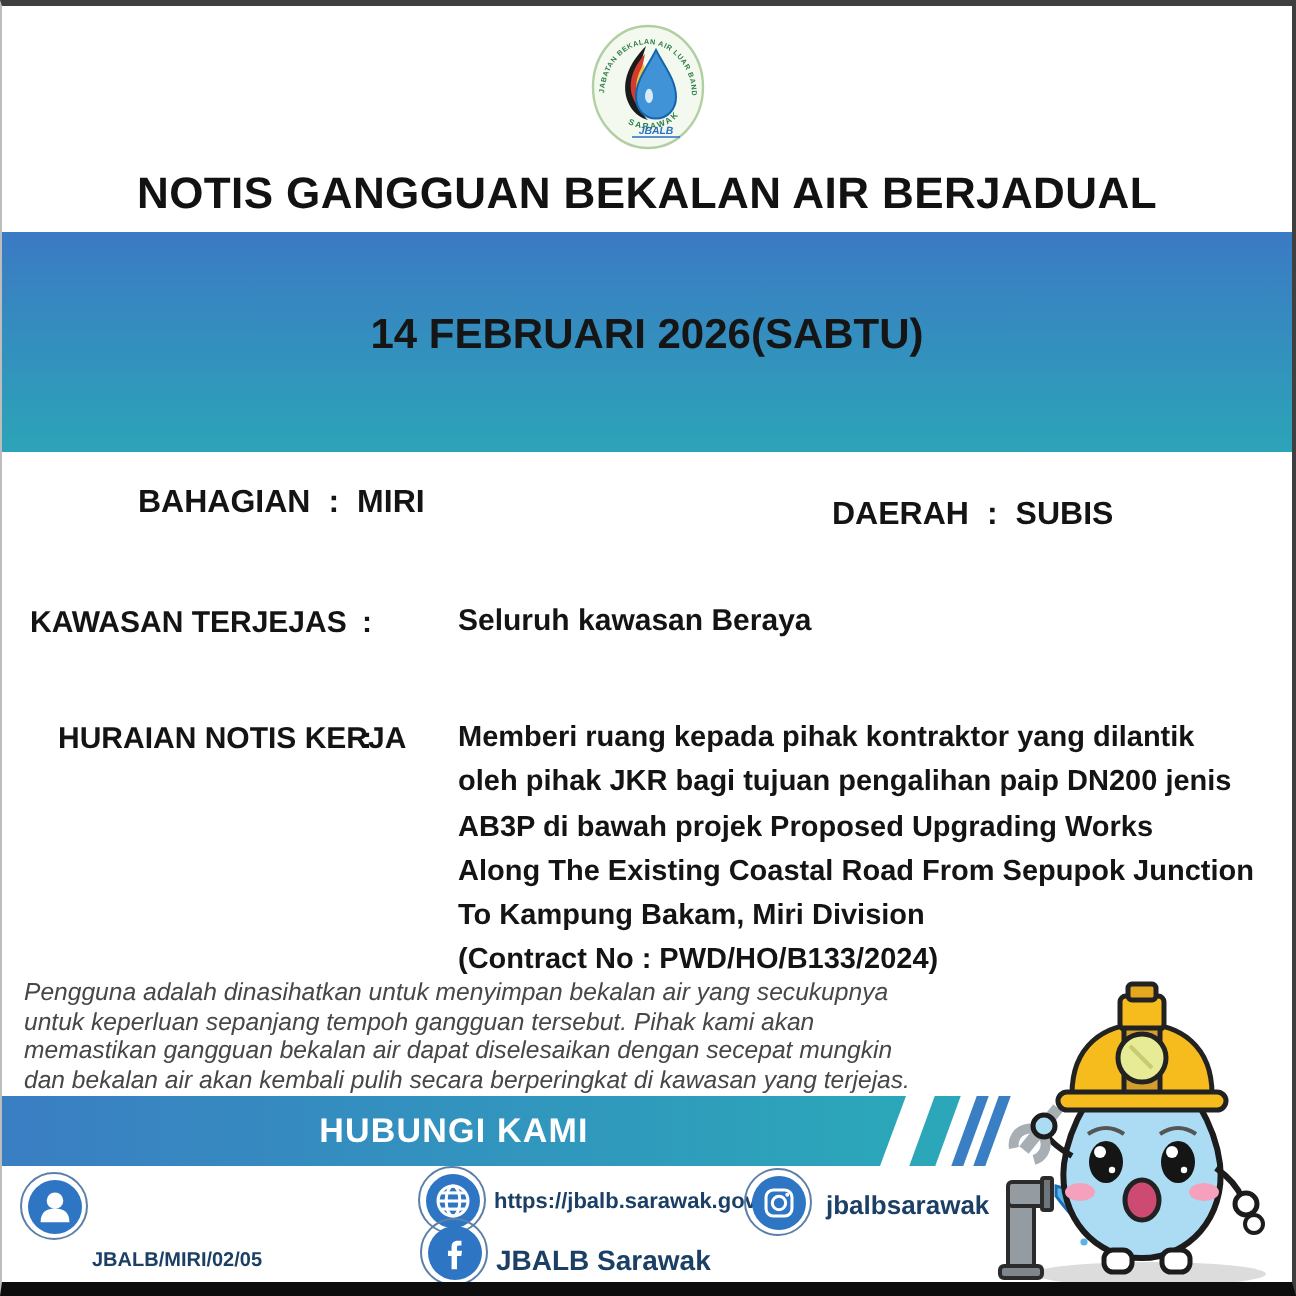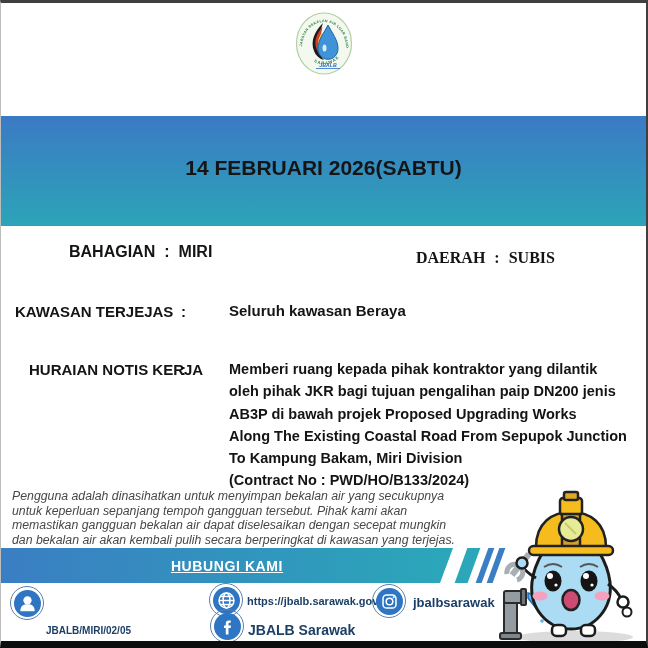--- a/index.html
+++ b/index.html
@@ -12,34 +12,34 @@
   .abs{position:absolute;}
   .logo-box{left:294px;top:9px;width:58px;height:63px;}
   .title{left:0;top:81px;width:645px;text-align:center;font-size:22px;font-weight:bold;color:#121212;letter-spacing:.2px;}
   .date-banner{left:0;top:113px;width:645px;height:110px;
     background:linear-gradient(180deg,#3b7ac4 0%,#2ca4b8 100%);
     display:flex;flex-direction:column;justify-content:center;align-items:center;gap:5px;padding-bottom:6px;box-sizing:border-box;}
   .date-line{font-size:21px;font-weight:bold;color:#151515;}
   .loc{font-size:16px;font-weight:bold;color:#141414;}
   .loc .sep{margin:0 9px;}
   .bahagian{left:68px;top:240px;}
-  .daerah{left:415px;top:246px;font-family:Liberation Serif, serif;}
+  .daerah{left:415px;top:246px;}
   .lbl{font-size:15px;font-weight:bold;color:#141414;}
   .kaw-label{left:14px;top:300px;}
   .kaw-colon{left:180px;top:300px;}
   .kaw-value{left:228px;top:299px;font-size:15px;font-weight:bold;color:#141414;}
   .hur-label{left:28px;top:358px;}
   .hur-colon{left:180px;top:358px;}
   .hur-value{left:228px;top:355px;width:414px;font-size:14.5px;font-weight:bold;color:#141414;line-height:22.3px;white-space:pre-line;}
   .disclaimer{left:11px;top:486px;width:456px;font-size:12.3px;font-style:italic;color:#474747;line-height:14.6px;}
   .hk-banner{left:0;top:545px;width:452px;height:35px;
     background:linear-gradient(90deg,#3a7ec3 0%,#2ba7b9 100%);
     clip-path:polygon(0 0,100% 0,calc(100% - 13px) 100%,0 100%);
     display:flex;align-items:center;justify-content:center;}
-  .hk-text{color:#ffffff;font-size:14px;font-weight:bold;letter-spacing:.6px;text-decoration:underline;}
+  .hk-text{color:#ffffff;font-size:17px;font-weight:bold;letter-spacing:.6px;}
   .stripe{top:545px;height:35px;transform:skewX(-20deg);}
   .s1{left:460px;width:13px;background:#2ba7b9;}
   .s2{left:481px;width:6px;background:#3a7ec3;}
   .s3{left:492px;width:6px;background:#3a7ec3;}
   .ring{box-sizing:border-box;width:34px;height:34px;border:1.5px solid #5d80a8;border-radius:50%;
     display:flex;align-items:center;justify-content:center;}
   .ic{width:27px;height:27px;border-radius:50%;background:#2e75c3;display:flex;align-items:center;justify-content:center;}
   .ic svg{width:27px;height:27px;display:block;}
   .ft{font-weight:bold;color:#1c3f66;}
   .cc-ring{left:9px;top:583px;}
@@ -74,20 +74,21 @@
       <path d="M28,11 C20,19 15,29 19,39 C21,44 25,47 29,48 C23,42 21,33 24,24 C25.5,19 27,14 28,11 Z" fill="#1b1b1b"></path>
       <path d="M27.5,15 C22,21 18.5,29 21.5,37 C23,41 26,44 29,45.5 C24.5,40 23,32 25.5,24 C26.3,21 27,17.5 27.5,15 Z" fill="#d23b2e"></path>
       <path d="M27,20 C23.5,25 22,31 24,36.5 C25.3,39.6 27,42 29,43 C26,38 25.5,30 27.5,24.5 Z" fill="#f1c33d"></path>
       <path d="M33,13 C29,21 23,28 23,36.5 C23,42.8 27.4,47.3 33,47.3 C38.6,47.3 43,42.8 43,36.5 C43,28 37,21 33,13 Z" fill="#3f93d6" stroke="#1565ad" stroke-width="1"></path>
       <ellipse cx="29.5" cy="36" rx="2" ry="3.6" fill="#eaf5fd" opacity="0.9"></ellipse>
       <text x="33" y="55" font-size="5.2" font-weight="bold" font-style="italic" fill="#2a6fc0" text-anchor="middle" font-family="Liberation Sans, sans-serif">JBALB</text>
       <line x1="21" y1="56.5" x2="45" y2="56.5" stroke="#2a6fc0" stroke-width="0.8"></line>
     </svg>
   </div>
 
+  <div class="abs title">NOTIS GANGGUAN BEKALAN AIR BERJADUAL</div>
 
   <div class="abs date-banner">
     <div class="date-line">14 FEBRUARI 2026(SABTU)</div>
   </div>
 
   <div class="abs loc bahagian">
     <span>BAHAGIAN</span><span class="sep">:</span><span>MIRI</span>
   </div>
   <div class="abs loc daerah">
     <span>DAERAH</span><span class="sep">:</span><span>SUBIS</span>

